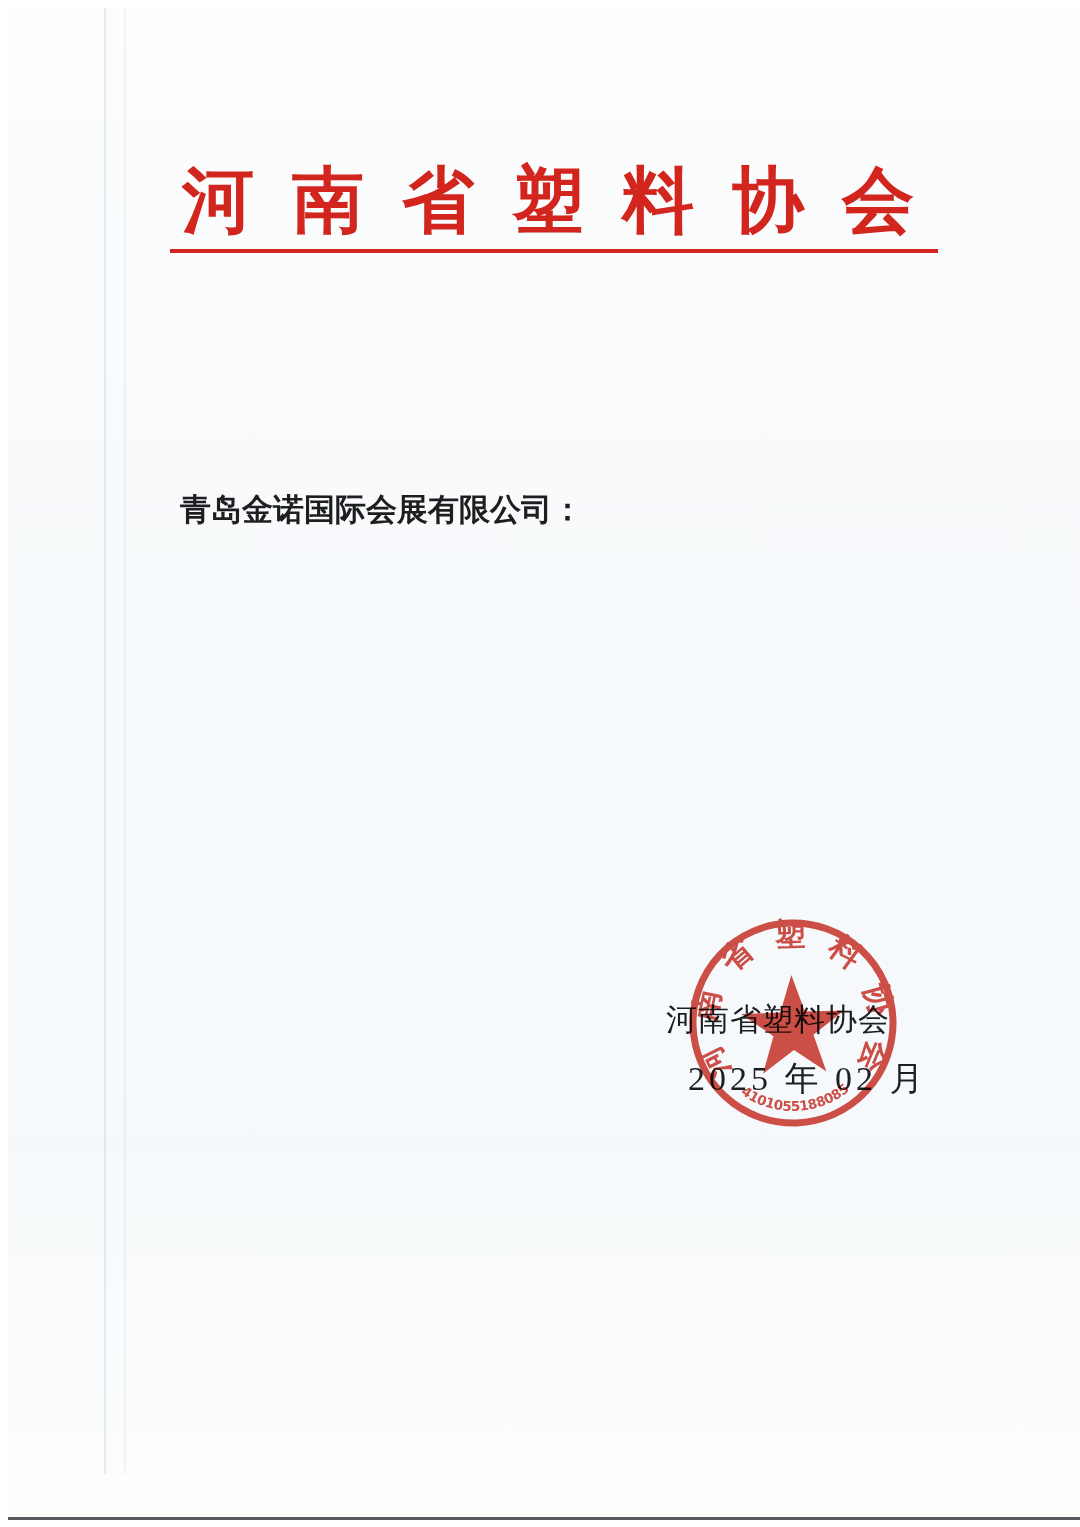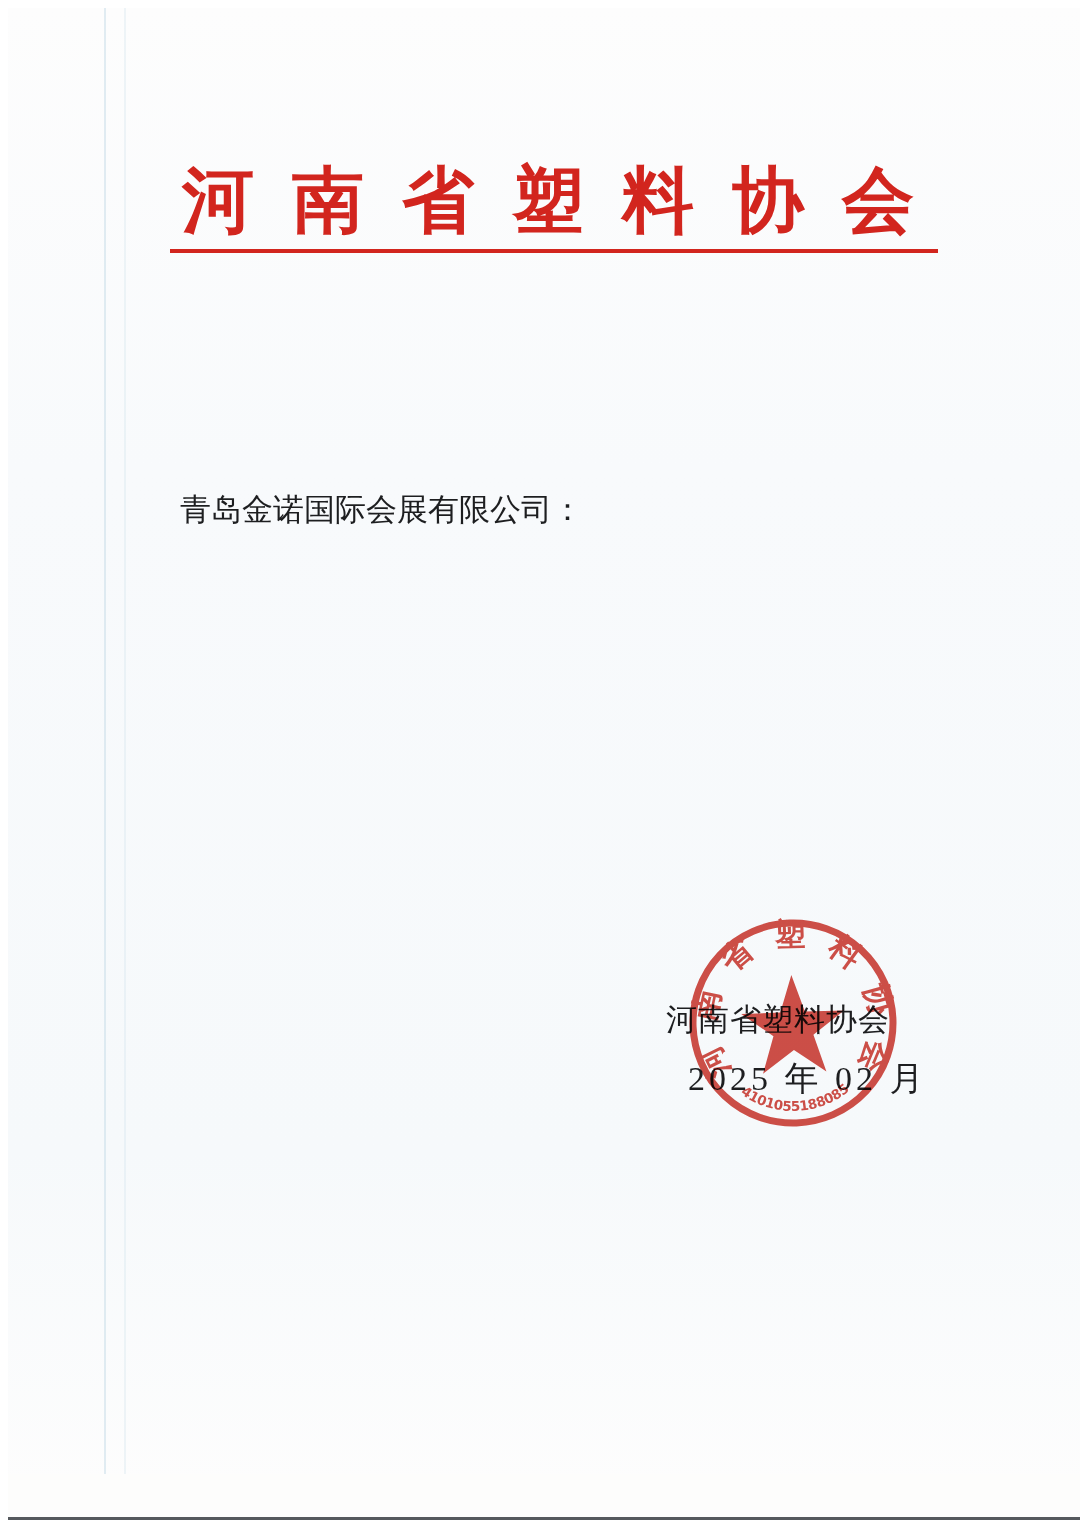--- a/index.html
+++ b/index.html
@@ -99,20 +99,21 @@
     line-height: 56px;
     text-align: justify;
   }
   .body-text p {
     margin: 0;
     text-indent: 2em;
   }
   .body-text .recipient {
     text-indent: 0;
     text-align: left;
+    font-weight: bold;
   }
 
   .signature {
     position: absolute;
     left: 658px;
     top: 991px;
     font-size: 31px;
     color: #1d1e20;
     letter-spacing: 1px;
     white-space: nowrap;

